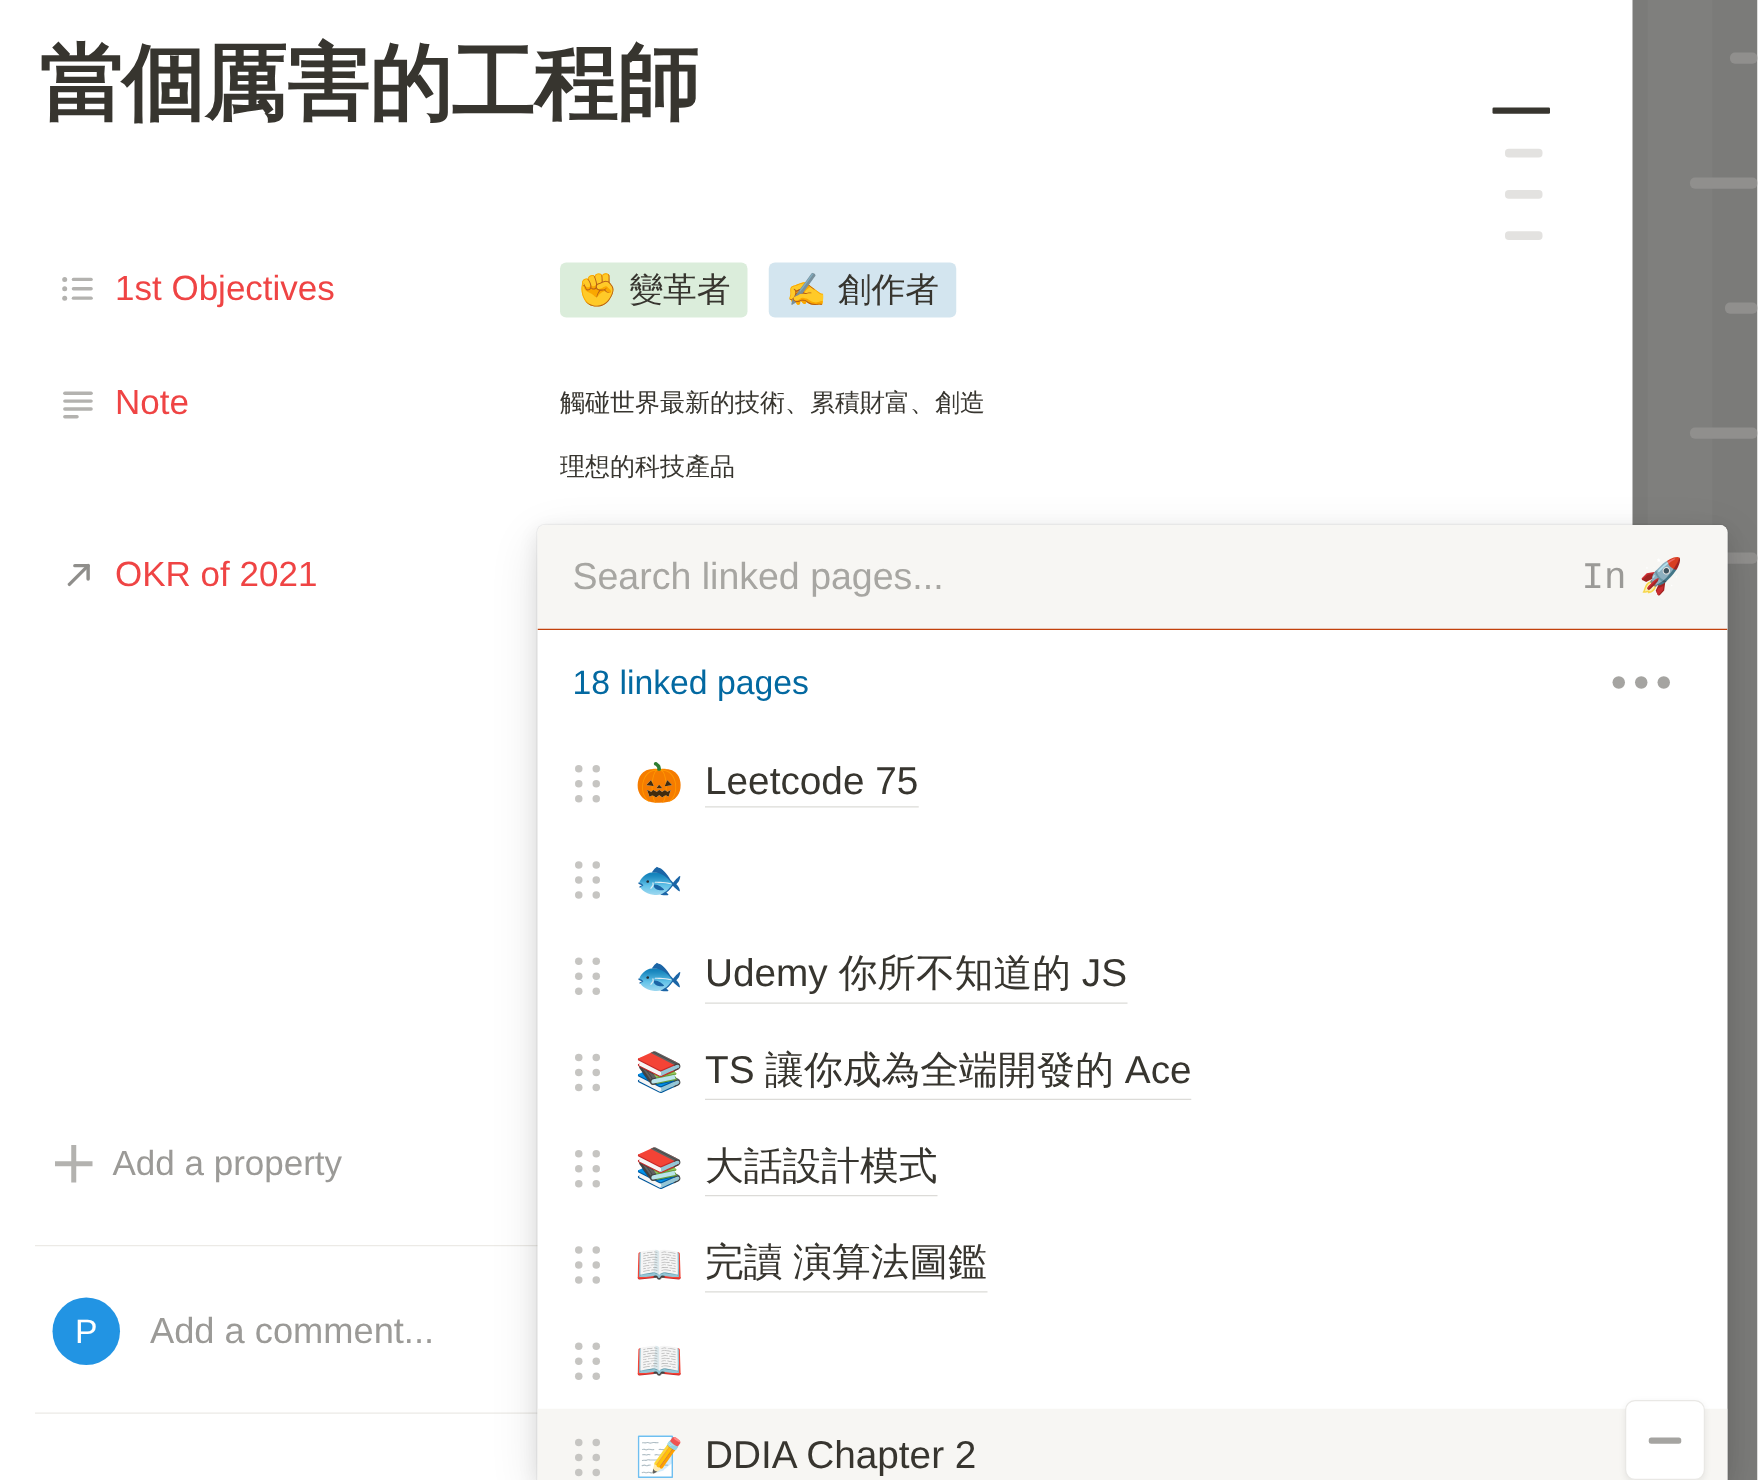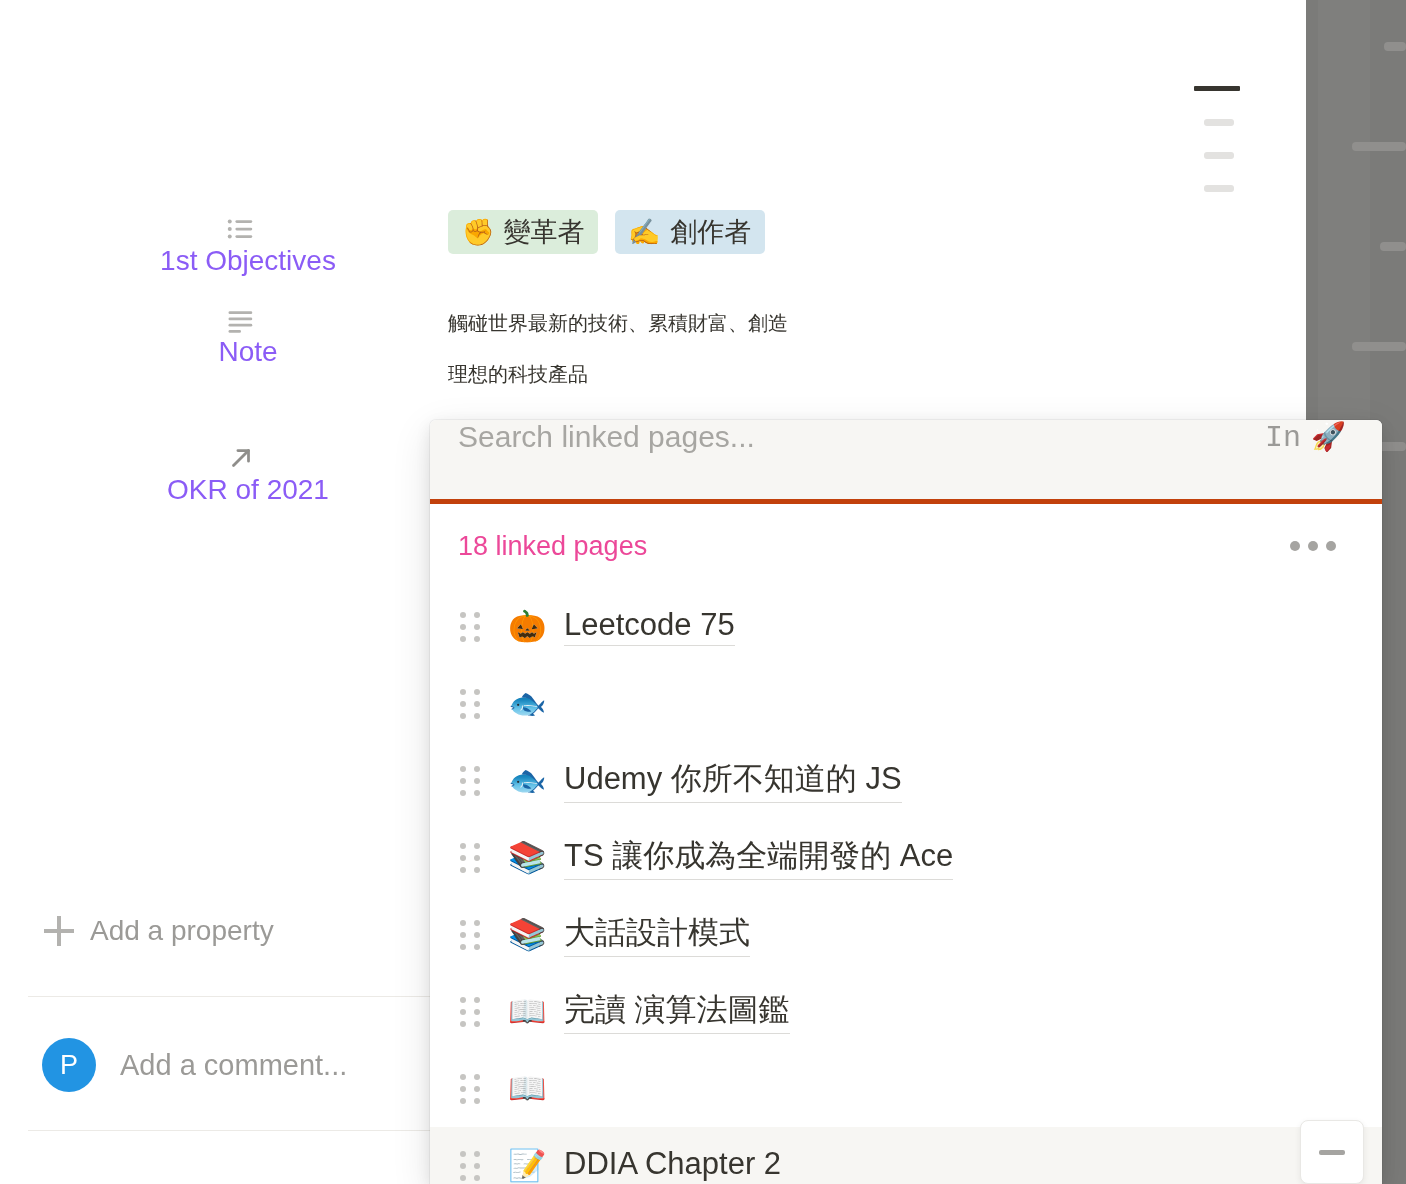--- a/index.html
+++ b/index.html
@@ -66,24 +66,23 @@
   .prop-row {
     position: absolute;
     left: 48px;
     display: flex;
     align-items: flex-start;
   }
   .prop-label {
     display: flex;
     align-items: center;
     width: 400px;
-    color: #8b5cf6;
+    color: #ef4444;
     font-size: 28px;
     line-height: 34px;
-    flex-direction: column;
   }
   .prop-icon {
     width: 30px;
     height: 30px;
     margin-right: 14px;
     flex: 0 0 auto;
     display: block;
   }
   .prop-name { white-space: nowrap; }
 
@@ -211,23 +210,23 @@
     border-radius: 6px 6px 0 0;
     box-shadow: 0 0 0 1px rgba(15,15,15,0.05),
                 0 5px 16px rgba(15,15,15,0.09),
                 0 12px 40px rgba(15,15,15,0.11);
     overflow: hidden;
   }
 
   #popup-header {
     height: 84px;
     background: #f7f6f3;
-    border-bottom: 5px solid #c2410c;
-    display: flex;
-    align-items: flex-start;
+    border-bottom: 1px solid #c2410c;
+    display: flex;
+    align-items: center;
     padding: 0 28px 0 28px;
     box-sizing: border-box;
   }
   #search-input {
     flex: 1 1 auto;
     border: none;
     outline: none;
     background: transparent;
     font-family: inherit;
     font-size: 30px;
@@ -260,21 +259,21 @@
 
   #popup-subheader {
     height: 84px;
     display: flex;
     align-items: center;
     justify-content: space-between;
     padding: 0 40px 0 28px;
     box-sizing: border-box;
   }
   #linked-count {
-    color: #ec4899;
+    color: #0369a1;
     font-size: 27px;
   }
   #more-menu {
     display: flex;
     align-items: center;
     gap: 8px;
     padding: 6px;
     cursor: pointer;
   }
   #more-menu span {
@@ -348,20 +347,21 @@
     width: 26px; height: 5px;
     background: #a5a4a1;
     border-radius: 2px;
   }
 </style>
 </head>
 <body>
 
 <div id="page">
 
+  <div id="page-title">當個厲害的工程師</div>
 
   <div id="page-marks">
     <div class="dark-bar"></div>
     <div class="gap1"></div>
     <div class="ghost-bar"></div>
     <div class="gap2"></div>
     <div class="ghost-bar"></div>
     <div class="gap2"></div>
     <div class="ghost-bar"></div>
   </div>

